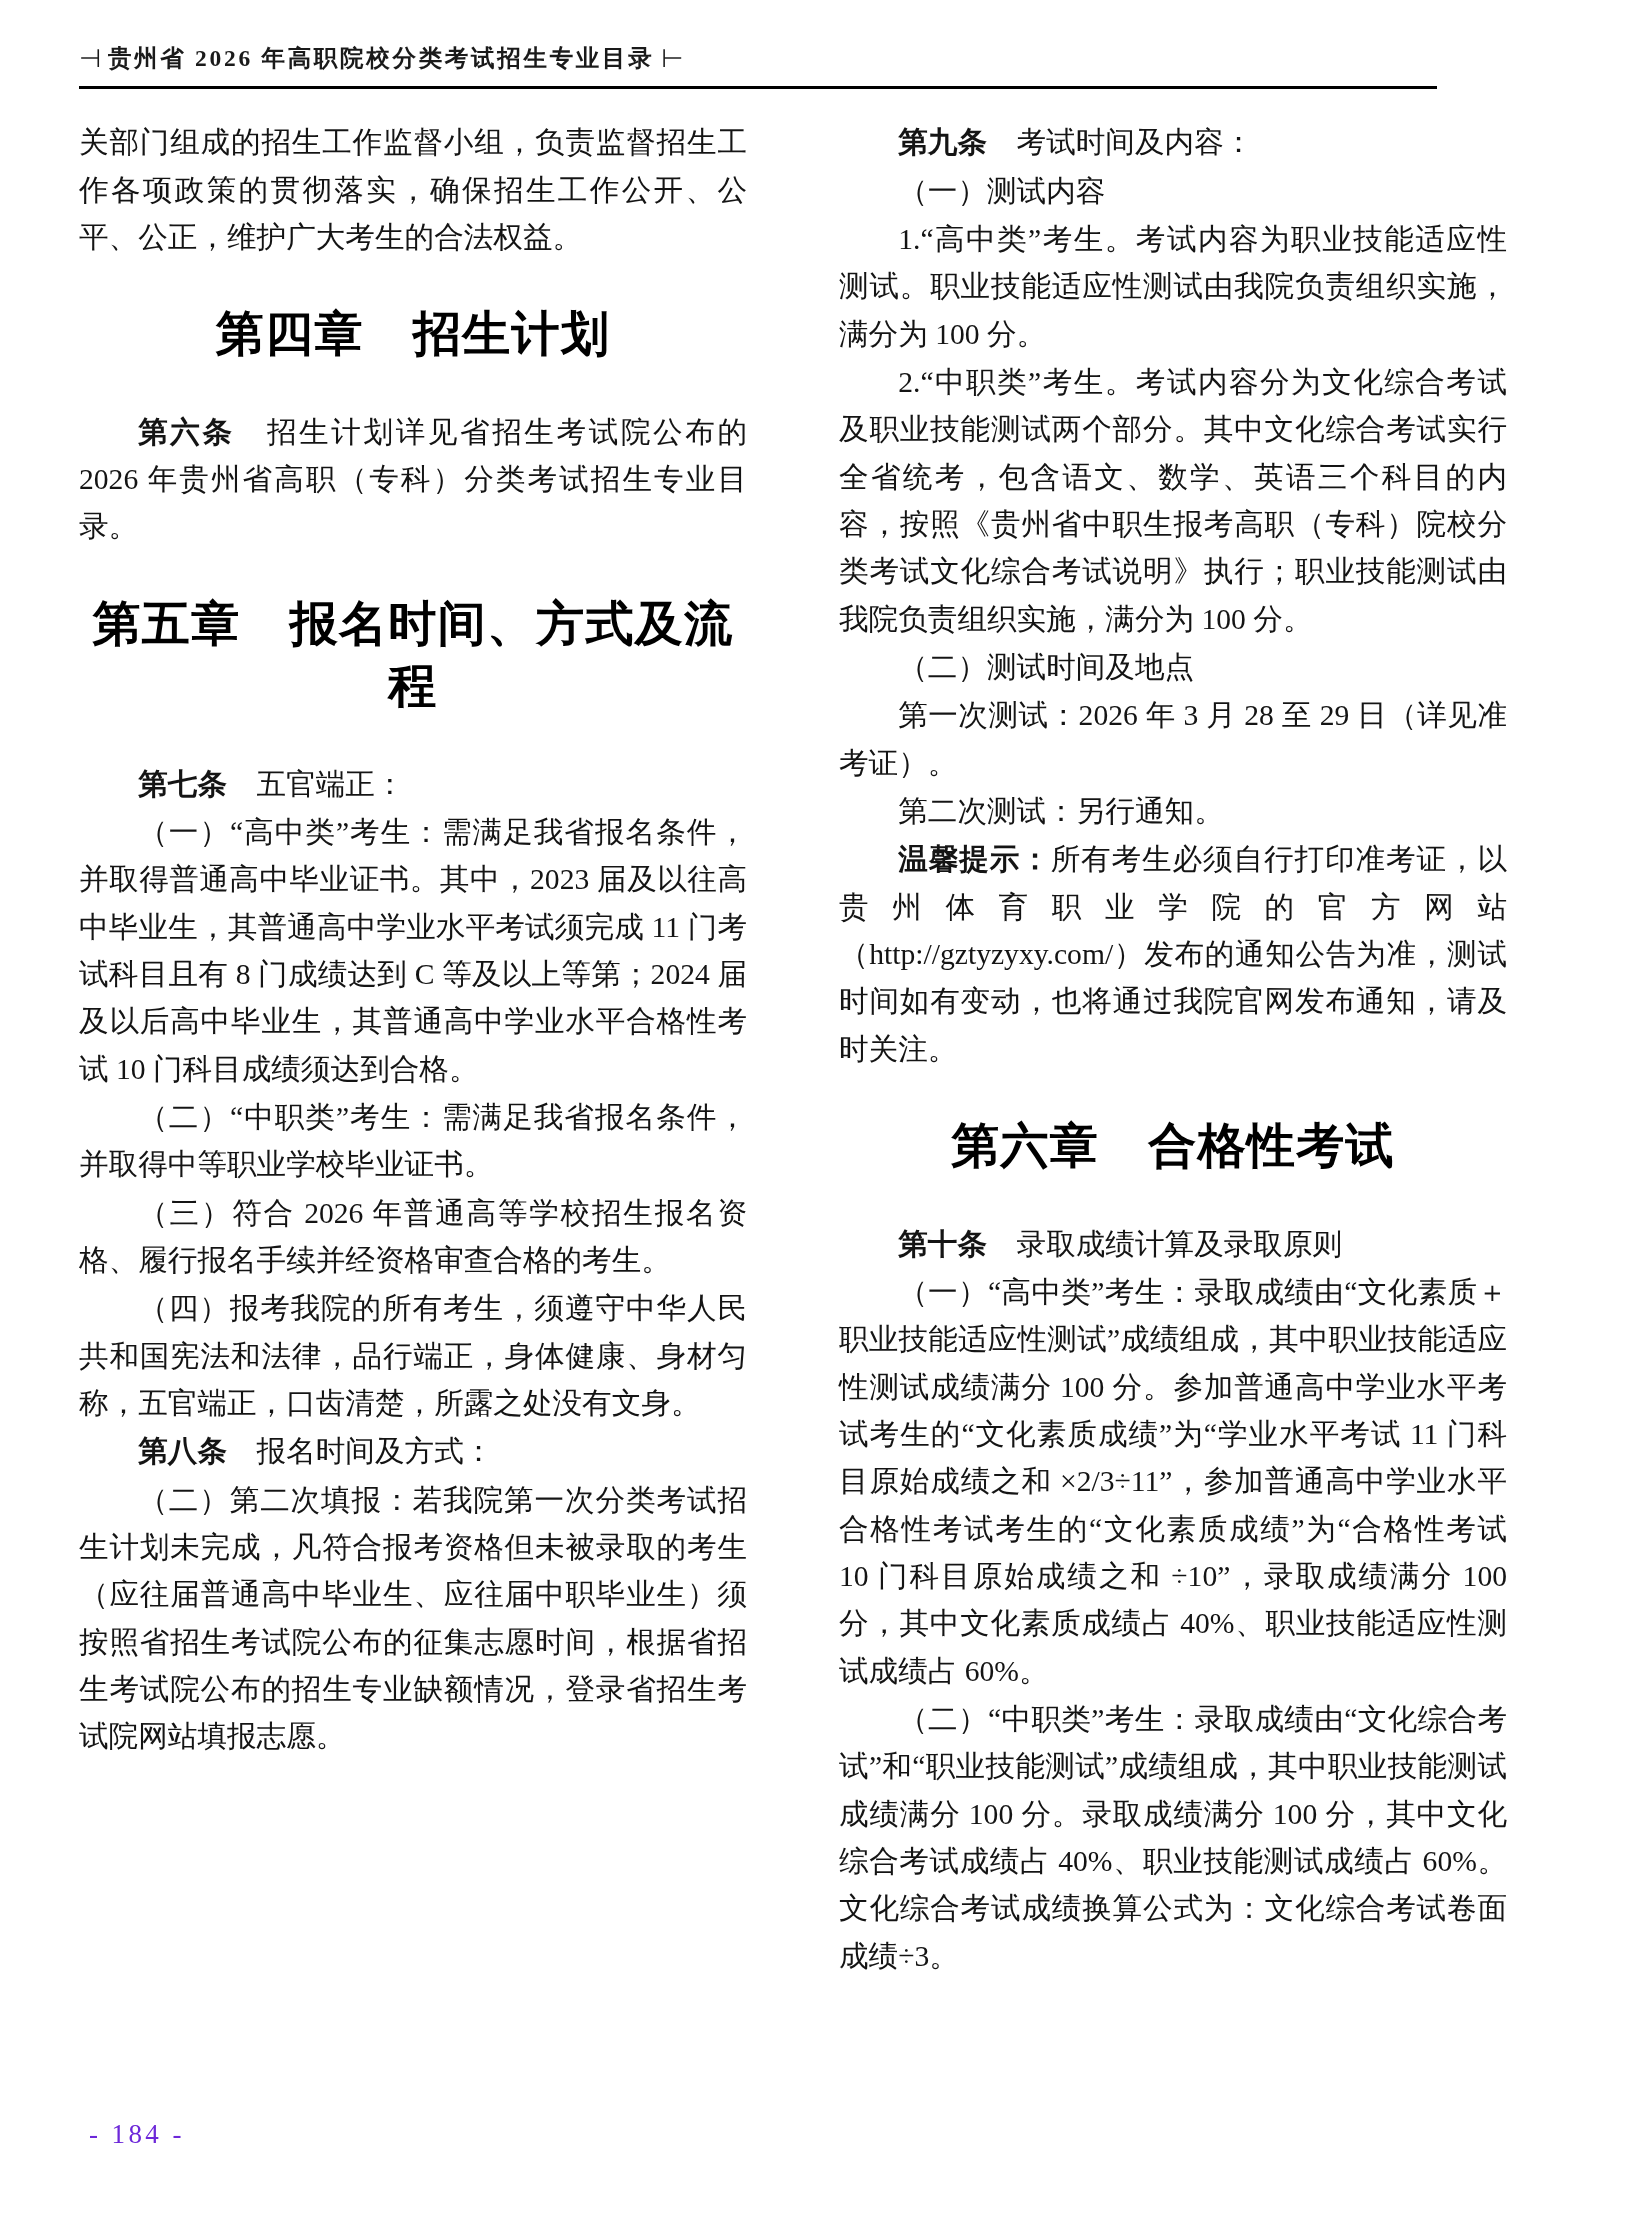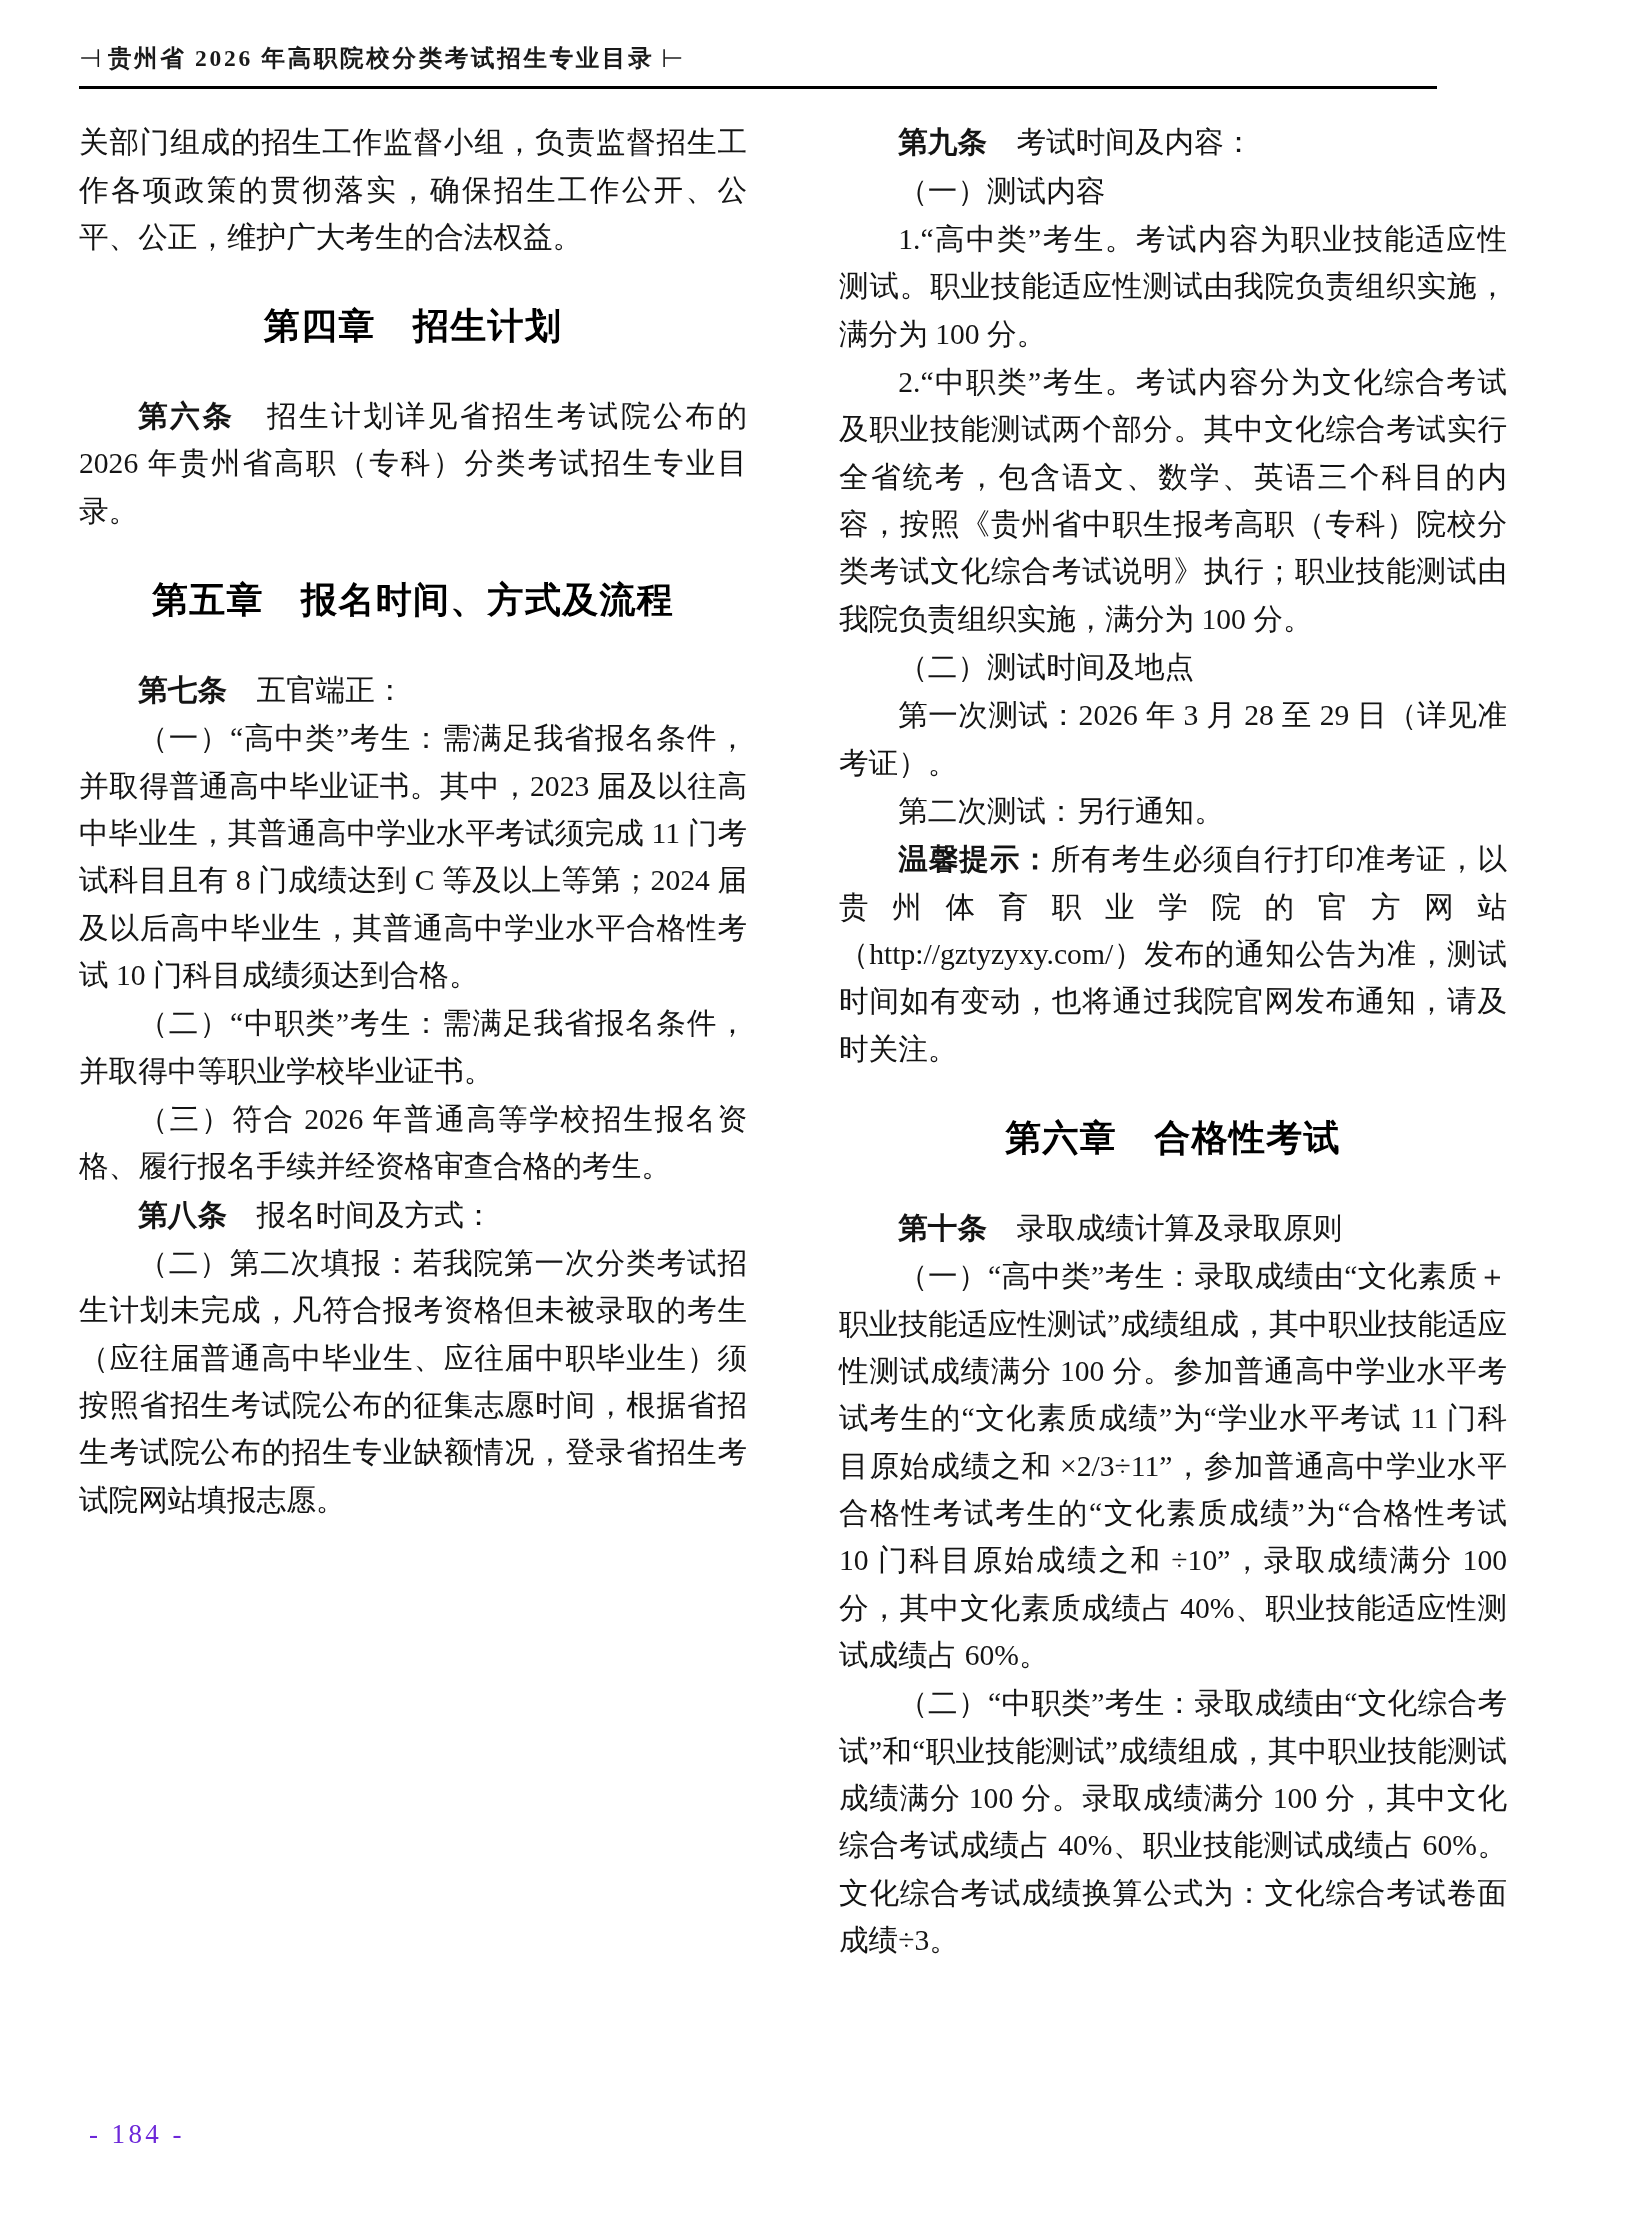--- a/index.html
+++ b/index.html
@@ -51,21 +51,21 @@
   }
   .para { text-indent: 2em; }
   .para.cont { text-indent: 0; }
   .lead {
     font-family: "Liberation Sans", "DejaVu Sans", sans-serif;
     font-weight: 700;
   }
   .chapter {
     font-family: Liberation Sans, sans-serif;
     font-weight: 700;
-    font-size: 36px;
+    font-size: 48px;
     line-height: 1.3;
     text-align: center;
     text-indent: 0;
     letter-spacing: 1.3px;
     margin: 42px 0 42px 0;
     color: #000;
   }
   .page-footer {
     position: absolute;
     left: 89px;
@@ -93,20 +93,21 @@
 
     <section class="col">
       <p class="para cont"><span class="lead"></span><span>关部门组成的招生工作监督小组，负责监督招生工作各项政策的贯彻落实，确保招生工作公开、公平、公正，维护广大考生的合法权益。</span></p>
       <h2 class="chapter">第四章　招生计划</h2>
       <p class="para"><span class="lead">第六条</span><span>　招生计划详见省招生考试院公布的 2026 年贵州省高职（专科）分类考试招生专业目录。</span></p>
       <h2 class="chapter">第五章　报名时间、方式及流程</h2>
       <p class="para"><span class="lead">第七条</span><span>　五官端正：</span></p>
       <p class="para"><span class="lead"></span><span>（一）“高中类”考生：需满足我省报名条件，并取得普通高中毕业证书。其中，2023 届及以往高中毕业生，其普通高中学业水平考试须完成 11 门考试科目且有 8 门成绩达到 C 等及以上等第；2024 届及以后高中毕业生，其普通高中学业水平合格性考试 10 门科目成绩须达到合格。</span></p>
       <p class="para"><span class="lead"></span><span>（二）“中职类”考生：需满足我省报名条件，并取得中等职业学校毕业证书。</span></p>
       <p class="para"><span class="lead"></span><span>（三）符合 2026 年普通高等学校招生报名资格、履行报名手续并经资格审查合格的考生。</span></p>
+      <p class="para"><span class="lead"></span><span>（四）报考我院的所有考生，须遵守中华人民共和国宪法和法律，品行端正，身体健康、身材匀称，五官端正，口齿清楚，所露之处没有文身。</span></p>
       <p class="para"><span class="lead">第八条</span><span>　报名时间及方式：</span></p>
       <p class="para"><span class="lead"></span><span>（二）第二次填报：若我院第一次分类考试招生计划未完成，凡符合报考资格但未被录取的考生（应往届普通高中毕业生、应往届中职毕业生）须按照省招生考试院公布的征集志愿时间，根据省招生考试院公布的招生专业缺额情况，登录省招生考试院网站填报志愿。</span></p>
     </section>
 
     <section class="col">
       <p class="para"><span class="lead">第九条</span><span>　考试时间及内容：</span></p>
       <p class="para"><span class="lead"></span><span>（一）测试内容</span></p>
       <p class="para"><span class="lead"></span><span>1.“高中类”考生。考试内容为职业技能适应性测试。职业技能适应性测试由我院负责组织实施，满分为 100 分。</span></p>
       <p class="para"><span class="lead"></span><span>2.“中职类”考生。考试内容分为文化综合考试及职业技能测试两个部分。其中文化综合考试实行全省统考，包含语文、数学、英语三个科目的内容，按照《贵州省中职生报考高职（专科）院校分类考试文化综合考试说明》执行；职业技能测试由我院负责组织实施，满分为 100 分。</span></p>
       <p class="para"><span class="lead"></span><span>（二）测试时间及地点</span></p>

